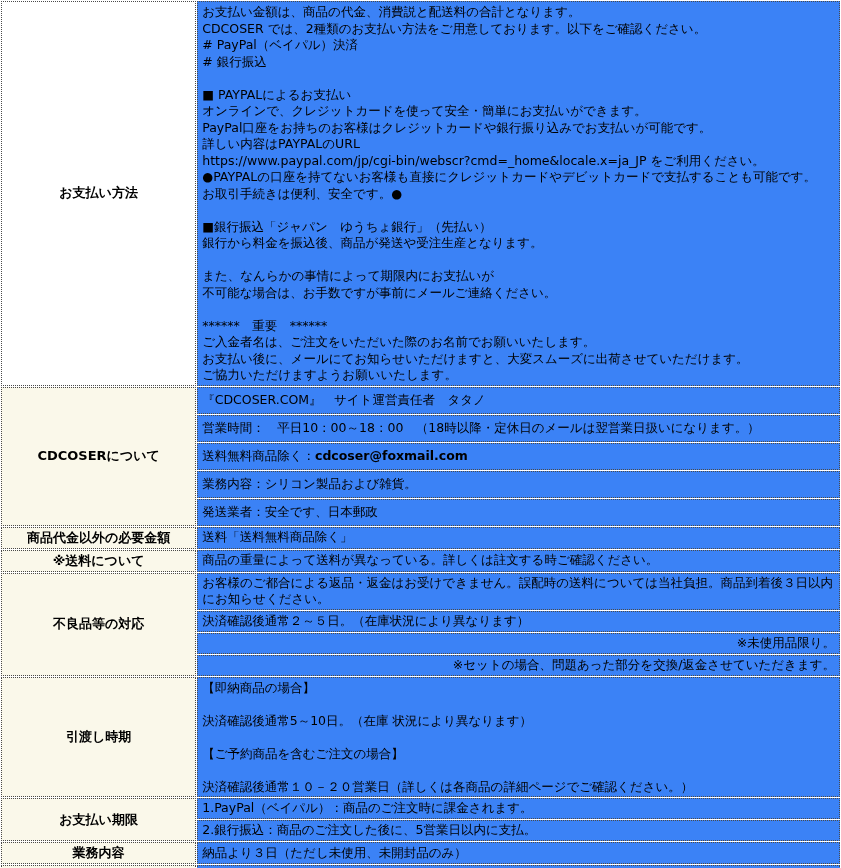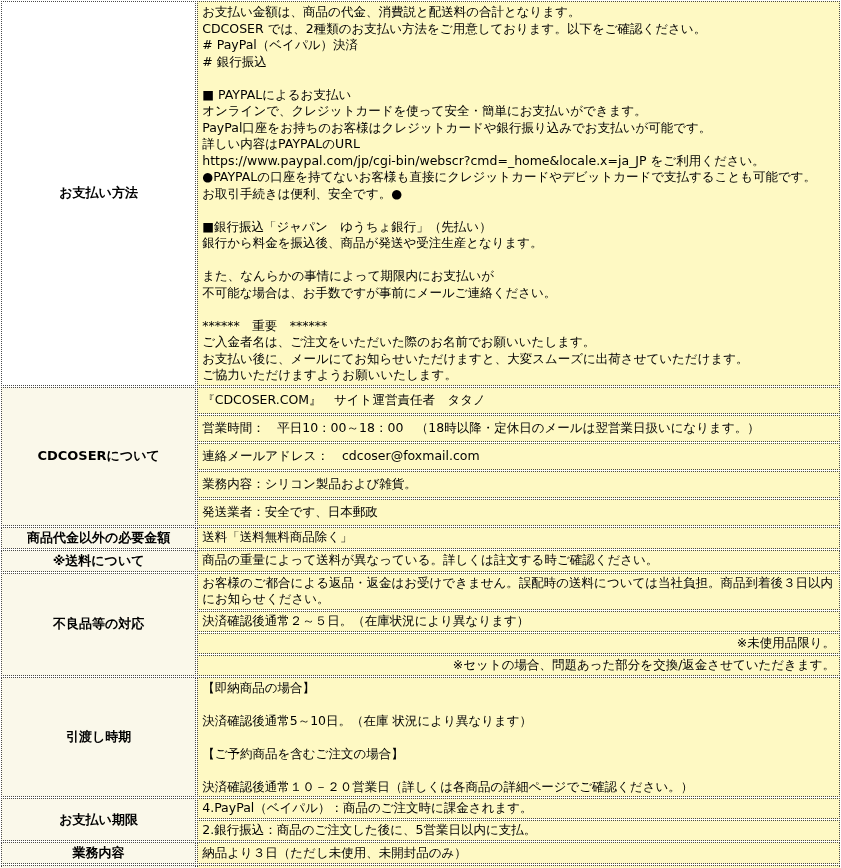--- a/index.html
+++ b/index.html
@@ -25,31 +25,31 @@
     padding:1px 4px;
     overflow:hidden;
   }
   th.sec-head{
     font-weight:bold;
     font-size:13px;
     text-align:center;
     background:#faf8ea;
   }
   th.sec-head.white{background:#ffffff;}
-  td.cell{background:#fef9c3;text-align:left;}
+  td.cell{background:#3b82f6;text-align:left;}
   .lines{
     white-space:pre-line;
     line-height:16.5px;
   }
   td.pad-top{vertical-align:top;padding-top:2px;}
   td.h25{height:23px;}
   td.h20{height:18px;}
   td.h17{height:14px;}
   td.h14{height:12px;text-align:right;}
-  .b{font-weight:normal;margin-left:13px;}
+  .b{font-weight:bold;}
 </style>
 </head>
 <body>
 
 <div class="page">
   <table class="info">
     <colgroup>
         <col class="c-head">
         <col class="c-body">
       </colgroup>
@@ -86,21 +86,21 @@
 
     <tr>
       <th class="sec-head" rowspan="5">CDCOSERについて</th>
       <td class="cell h25">『CDCOSER.COM』　サイト運営責任者　タタノ</td>
     </tr>
     <tr>
       <td class="cell h25">営業時間：　平日10：00～18：00　（18時以降・定休日のメールは翌営業日扱いになります。）</td>
     </tr>
     <tr>
       <td class="cell h25">
-        <span>連絡メールアドレス：</span><span class="b">cdcoser@foxmail.com</span>
+        <span>送料無料商品除く：</span><span class="b">cdcoser@foxmail.com</span>
       </td>
     </tr>
     <tr>
       <td class="cell h25">業務内容：シリコン製品および雑貨。</td>
     </tr>
     <tr>
       <td class="cell h25">発送業者：安全です、日本郵政</td>
     </tr>
 
     <tr>
@@ -137,21 +137,21 @@
 決済確認後通常5～10日。（在庫 状況により異なります）
 
 【ご予約商品を含むご注文の場合】
 
 決済確認後通常１０－２０営業日（詳しくは各商品の詳細ページでご確認ください。）</div>
       </td>
     </tr>
 
     <tr>
       <th class="sec-head" rowspan="2">お支払い期限</th>
-      <td class="cell h17">4.PayPal（ベイパル）：商品のご注文時に課金されます。</td>
+      <td class="cell h17">1.PayPal（ベイパル）：商品のご注文時に課金されます。</td>
     </tr>
     <tr>
       <td class="cell h17">2.銀行振込：商品のご注文した後に、5営業日以内に支払。</td>
     </tr>
 
     <tr>
       <th class="sec-head">業務内容</th>
       <td class="cell h17">納品より３日（ただし未使用、未開封品のみ）</td>
     </tr>
 

